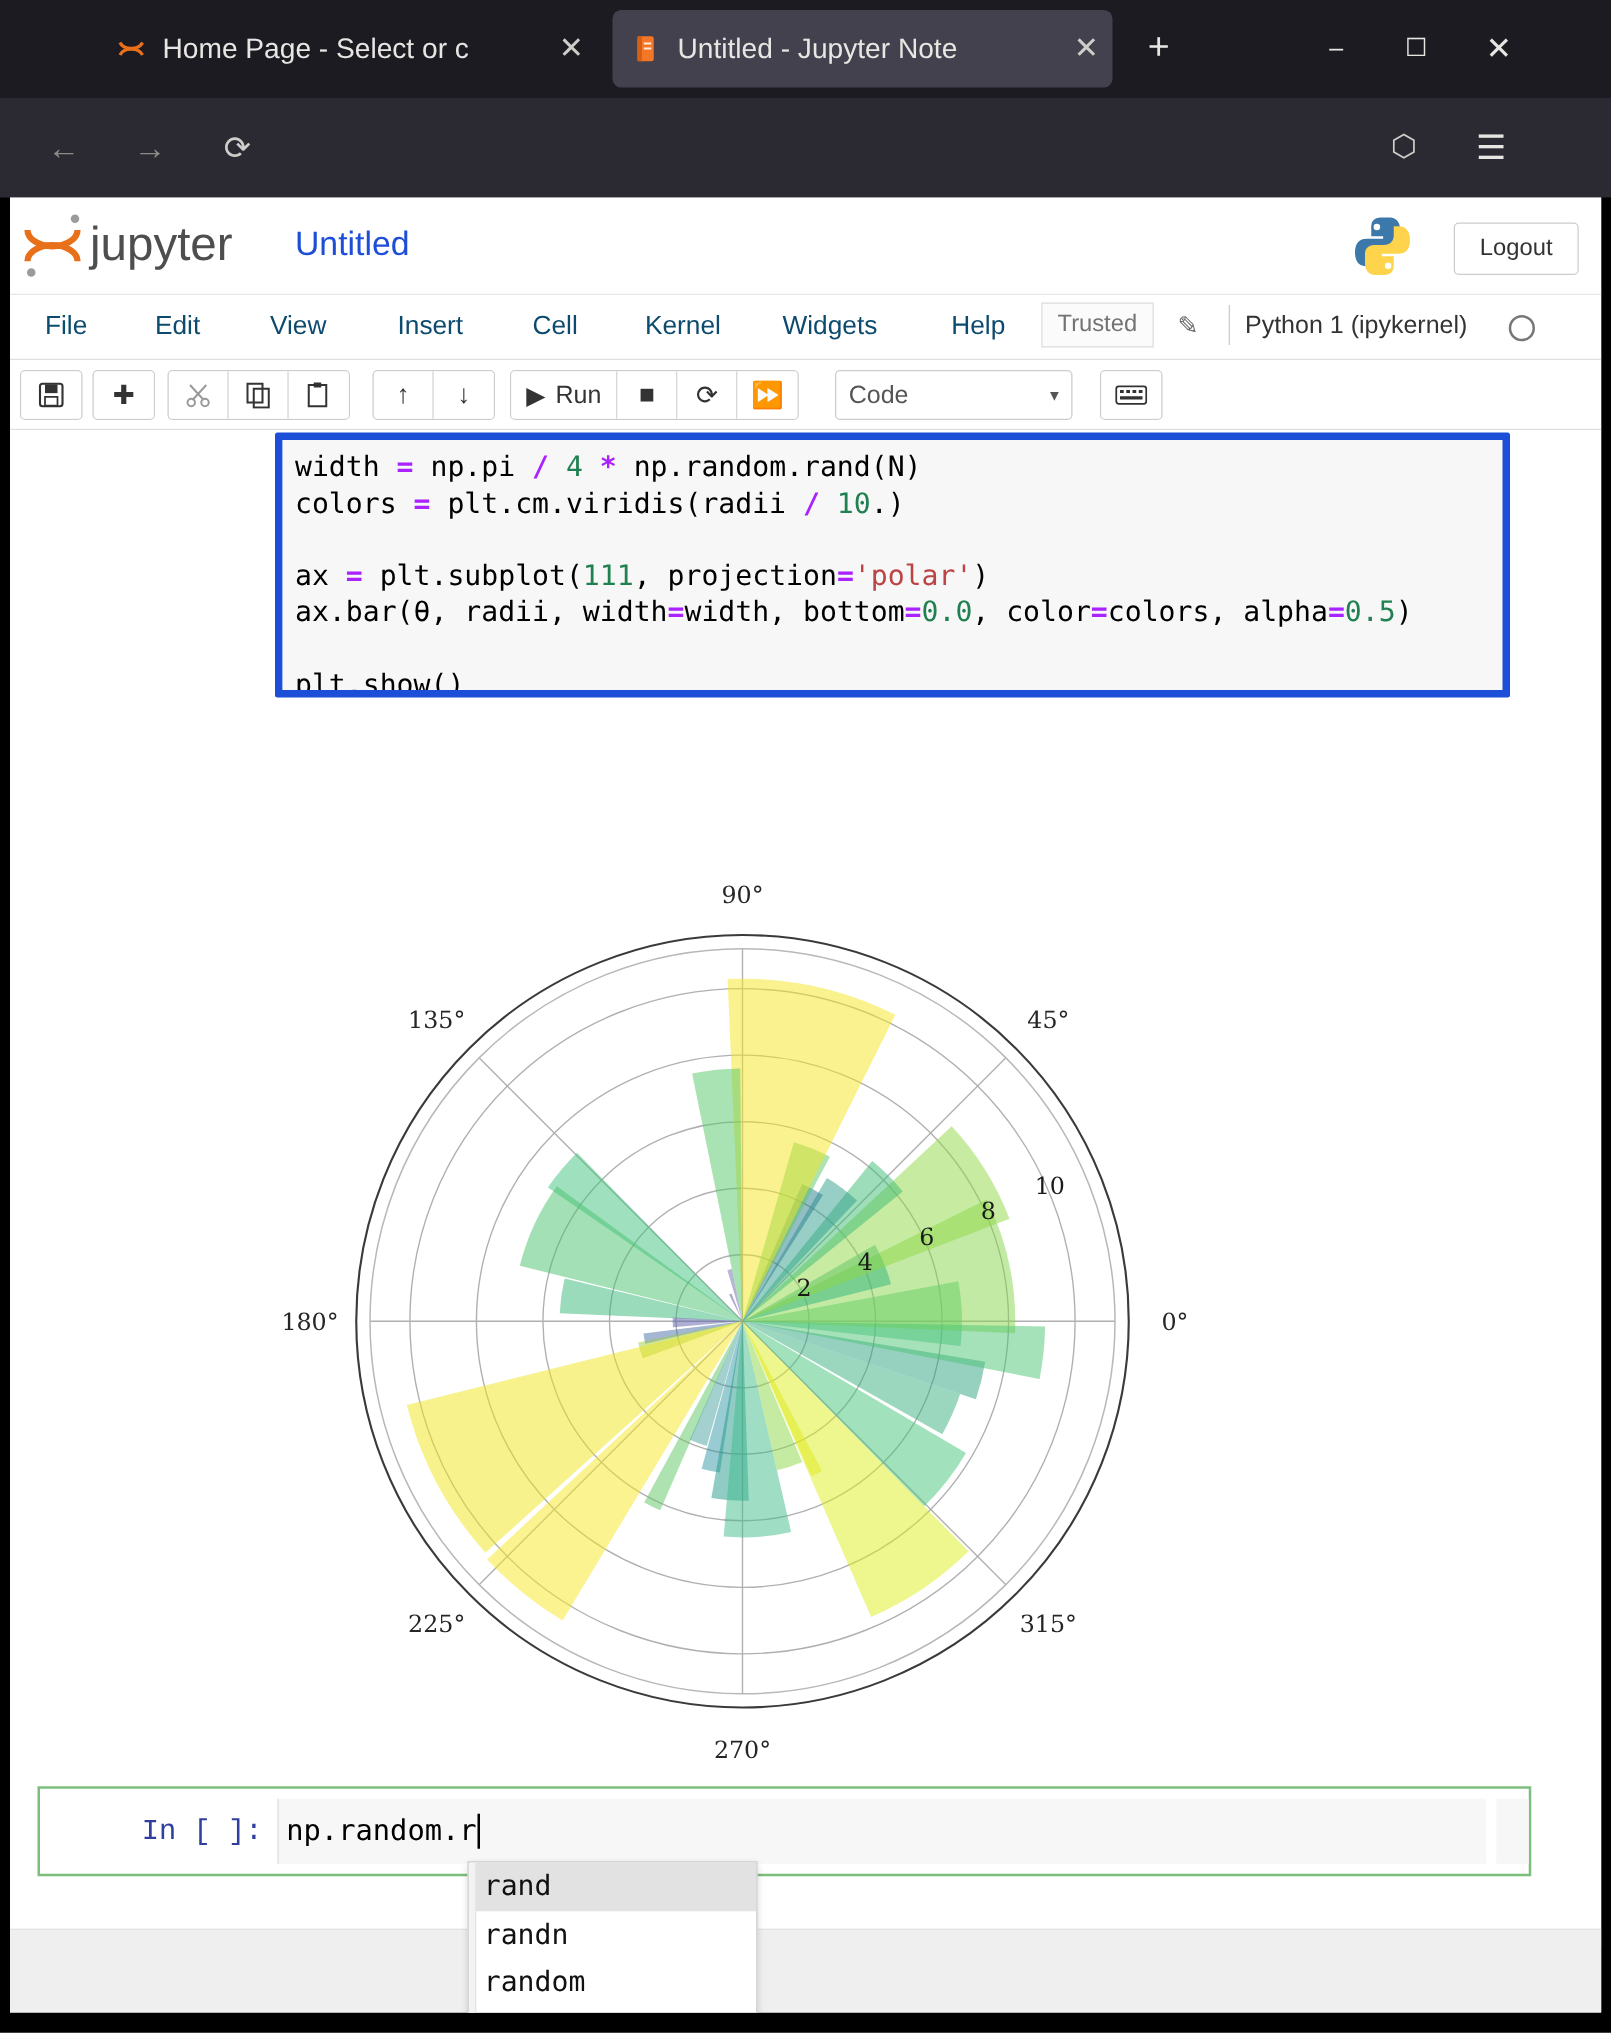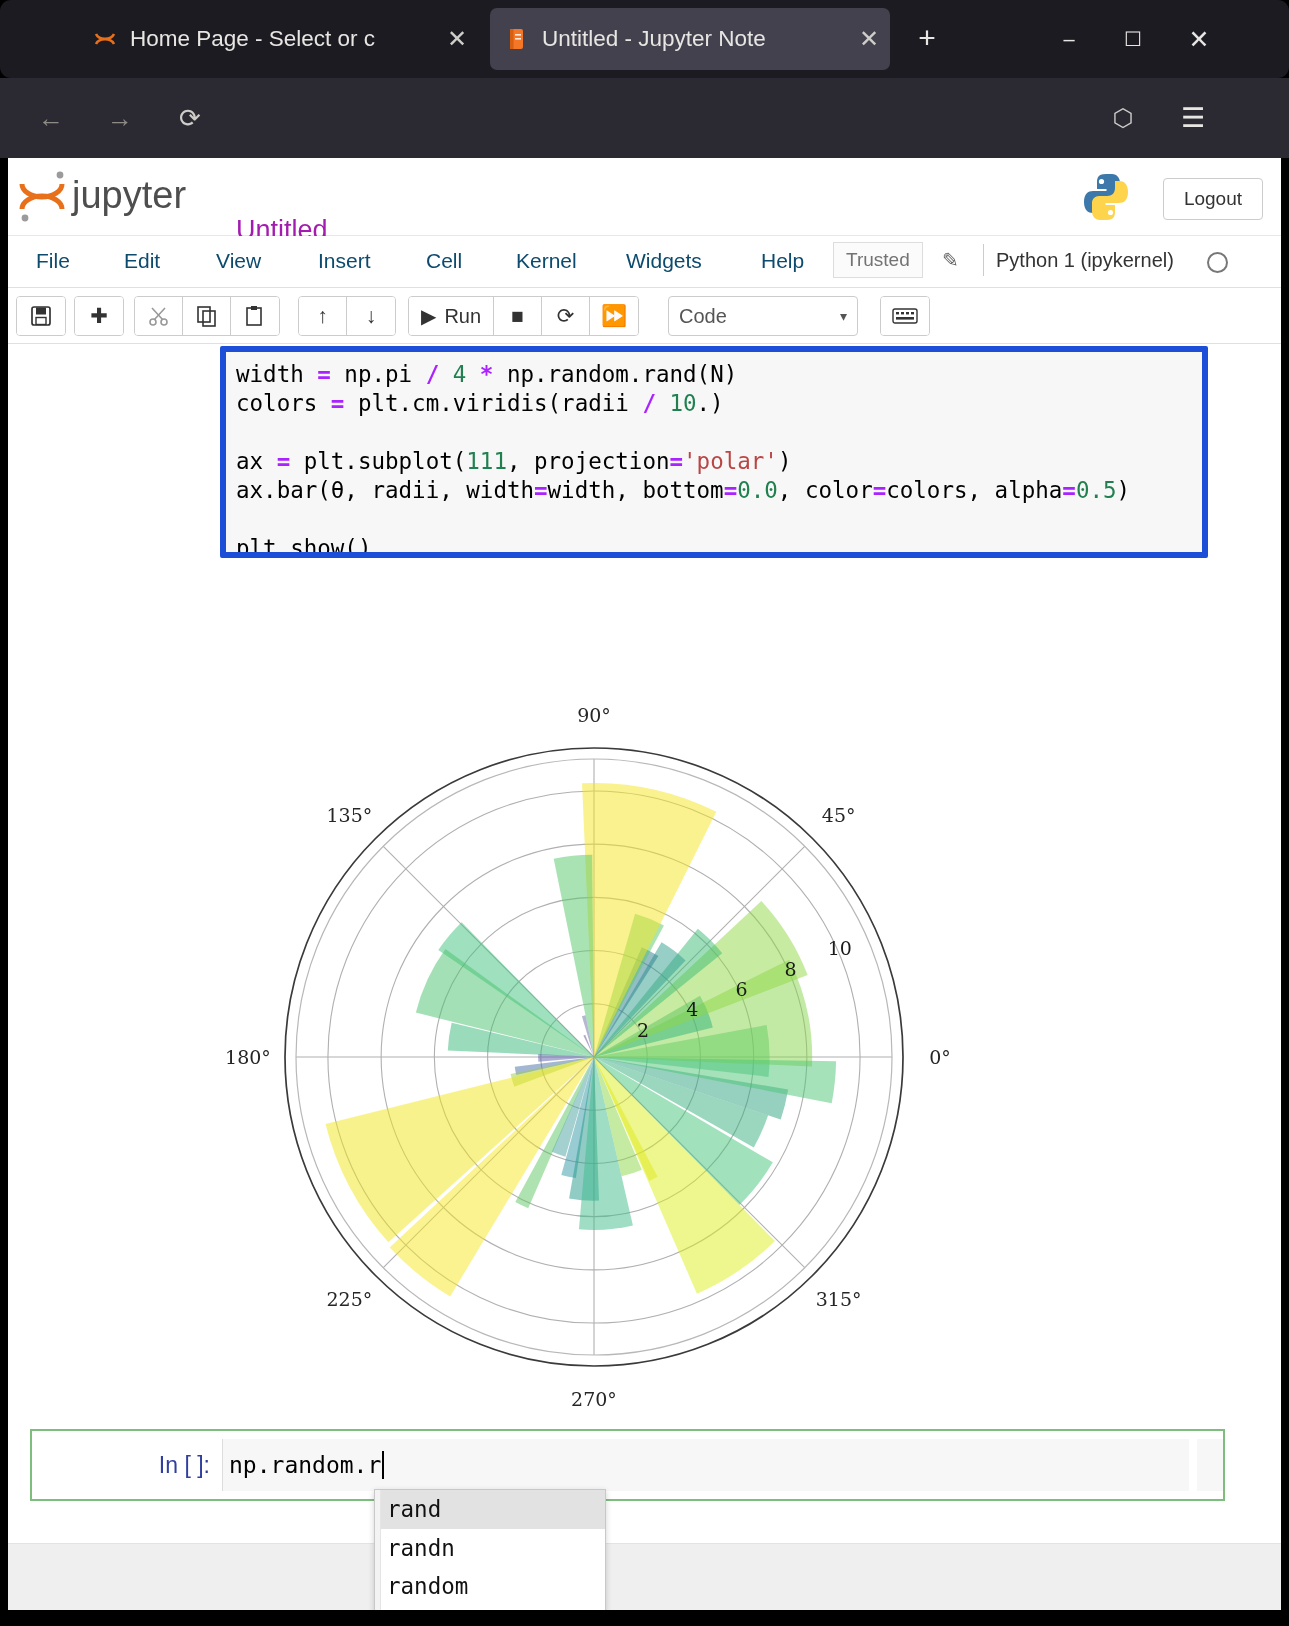--- a/index.html
+++ b/index.html
@@ -6,21 +6,21 @@
   html, body { margin:0; padding:0; }
   body {
     width:1289px; height:1626px;
     background:#000;
     font-family:"Liberation Sans", sans-serif;
     overflow:hidden;
   }
   .window { position:absolute; left:0; top:0; width:1289px; height:1626px; background:#000; }
 
   
-  .tabbar { position:absolute; left:0; top:0; width:1289px; height:78px; background:#1c1b22;border-radius:11px; }
+  .tabbar { position:absolute; left:0; top:0; width:1289px; height:78px; background:#1c1b22; }
   .tab {
     position:absolute; top:8px; height:62px; border-radius:7px;
     display:flex; align-items:center; padding:0 10px 0 14px; cursor:default;
   }
   .tab.inactive { left:78px; width:400px; background:transparent; }
   .tab.active { left:490px; width:400px; background:#42414d; }
   .tab-fav { width:26px; height:26px; flex:none; margin-right:12px; position:relative; }
   .jup-fav svg, .book-fav svg { display:block; }
   .tab-title {
     font-size:22.5px; color:#e8e6e3; white-space:nowrap; overflow:hidden;
@@ -62,21 +62,21 @@
   }
   .star { flex:none; width:34px; text-align:center; font-size:26px; color:#cfcdc9; }
   .navbtn.shield2 { left:1100px; color:#cfcdc9; font-size:24px; }
   .navbtn.hamburger { left:1170px; color:#e8e6e3; font-size:27px; }
 
   
   .page { position:absolute; left:8px; top:158px; width:1273px; height:1452px; background:#fff; overflow:hidden; }
 
   .jheader { position:relative; height:78px; border-bottom:1px solid #e7e7e7; background:#fff; }
   .jlogo { position:absolute; left:8px; top:10px; width:210px; height:56px; }
-  .jname { position:absolute; left:228px; top:22px; font-size:27px; color:#a21caf;margin-top:35px; }
+  .jname { position:absolute; left:228px; top:22px; font-size:27px; color:#1d4ed8; }
   .pylogo { position:absolute; right:148px; top:12px; width:54px; height:54px; }
   .logout {
     position:absolute; right:18px; top:20px; padding:9px 20px; font-size:19px;
     border:1px solid #ccc; border-radius:4px; background:#fff; color:#333;
   }
 
   .menubar { position:relative; height:52px; border-bottom:1px solid #e0e0e0; background:#fff; }
   .menu-item { position:absolute; top:13px; font-size:21px; color:#0c4a6e; }
   .trusted {
     position:absolute; top:6px; padding:6px 12px; font-size:19px; color:#737373;
@@ -123,21 +123,21 @@
 
   .output { position:absolute; left:212px; top:220px; width:988px; height:1020px; }
   .plot-svg { position:absolute; left:0; top:0; }
 
   .incell {
     position:absolute; left:22px; top:1085px; width:1195px; height:72px;
     border:2px solid #7dbe7d; background:#fff; display:flex; align-items:center;
   }
   .prompt {
     width:190px; flex:none; text-align:right; padding-right:12px;
-    font-family:Liberation Sans, sans-serif;
+    font-family:Liberation Mono, monospace;
     font-size:23px; color:#303f9f;
   }
   .cminput {
     flex:1 1 auto; height:52px; background:#f7f7f7; border-left:1px solid #ddd;
     display:flex; align-items:center; padding-left:6px;
     font-family:"DejaVu Sans Mono","Liberation Mono",monospace; font-size:23px; color:#000;
     position:relative;
   }
   .caret { display:inline-block; width:2px; height:28px; background:#000; margin-left:1px; }
   .cm-gap { position:absolute; left:966px; top:0; width:8px; height:52px; background:#fff; }

